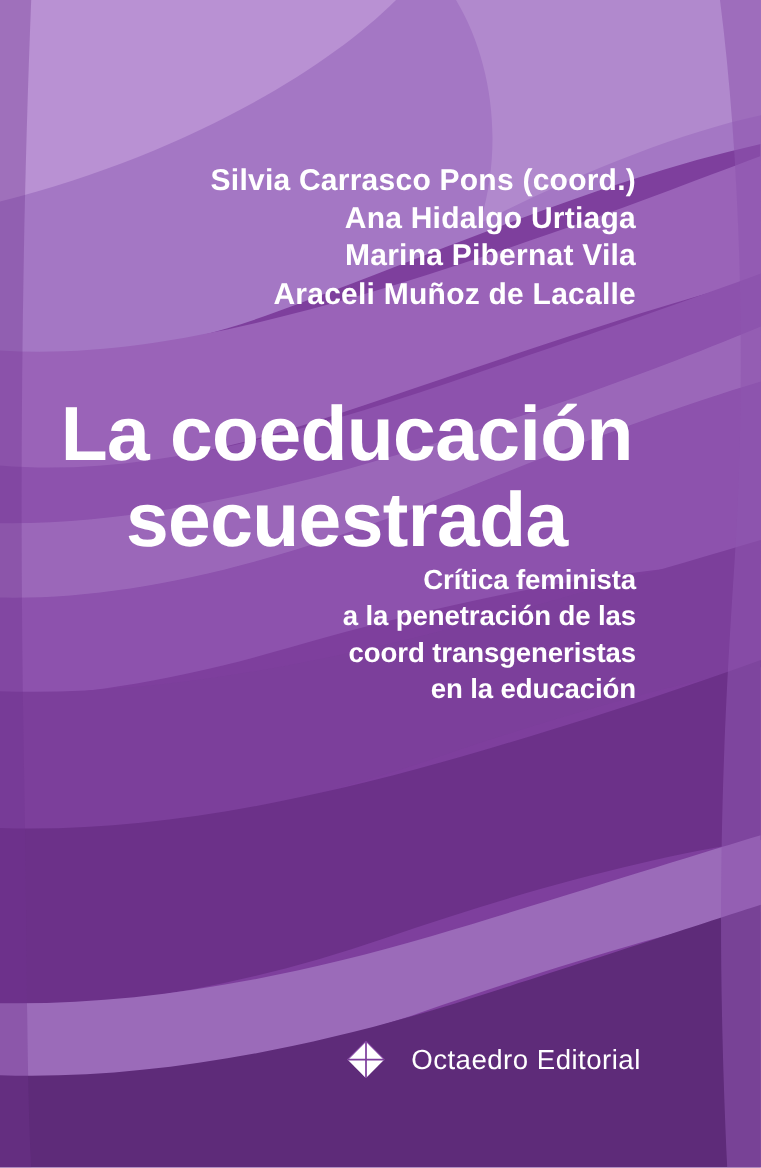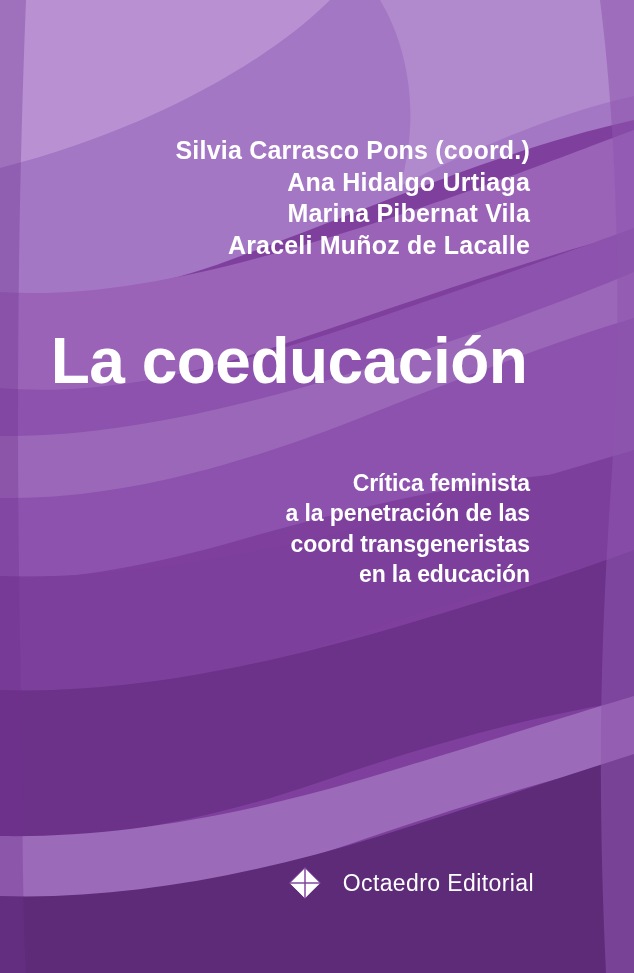--- a/index.html
+++ b/index.html
@@ -131,20 +131,21 @@
 
     <div class="authors">
       <div>Silvia Carrasco Pons (coord.)</div>
       <div>Ana Hidalgo Urtiaga</div>
       <div>Marina Pibernat Vila</div>
       <div>Araceli Muñoz de Lacalle</div>
     </div>
 
     <div class="title">
       <span class="line1">La coeducación</span>
+      <span class="line2">secuestrada</span>
     </div>
 
     <div class="subtitle">
       <div>Crítica feminista</div>
       <div>a la penetración de las</div>
       <div>coord transgeneristas</div>
       <div>en la educación</div>
     </div>
 
     <div class="publisher">

